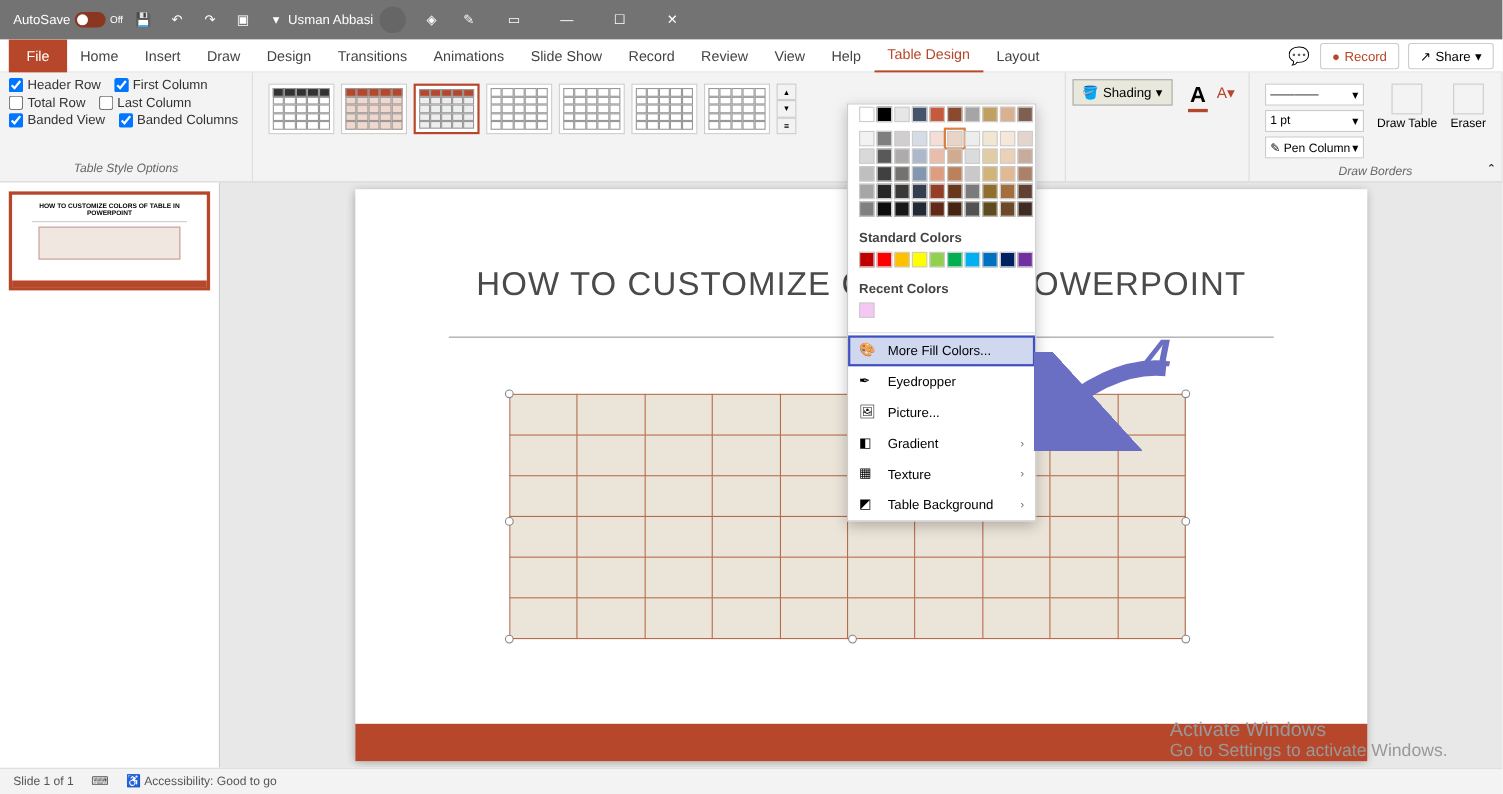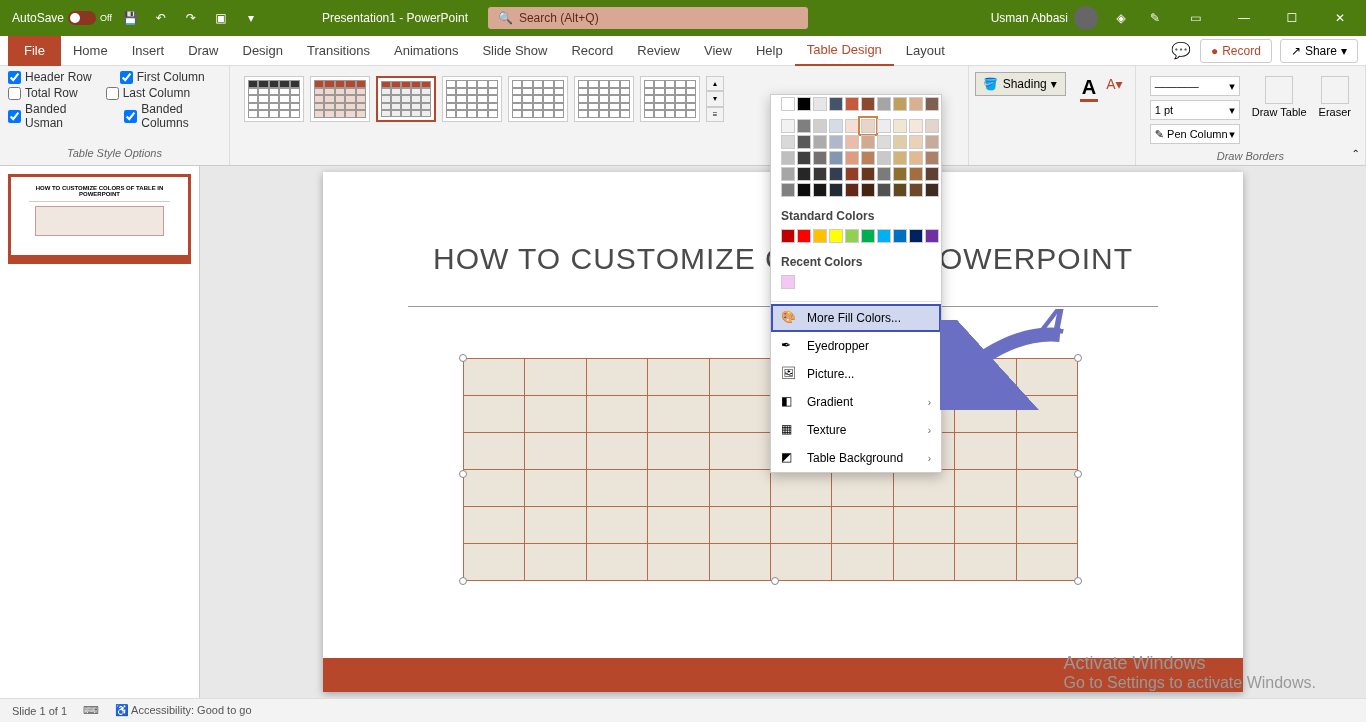--- a/index.html
+++ b/index.html
@@ -1,19 +1,19 @@
 <!DOCTYPE html>
 <html><head>
 <meta charset="utf-8">
 <style>
 * { margin: 0; padding: 0; box-sizing: border-box; font-family: 'Segoe UI', sans-serif; }
 body { width: 1366px; height: 722px; overflow: hidden; background: #fff; position: relative; }
 
 
-.titlebar { height: 36px; background: #4d7c0f; display: flex; align-items: center; color: #fff; font-size: 12px; }
+.titlebar { height: 36px; background: #737373; display: flex; align-items: center; color: #fff; font-size: 12px; }
 .titlebar-left { display: flex; align-items: center; gap: 8px; padding-left: 12px; }
 .autosave { display: flex; align-items: center; gap: 4px; }
 .toggle { width: 28px; height: 14px; background: #8b3620; border-radius: 7px; position: relative; }
 .toggle::after { content: ''; position: absolute; width: 10px; height: 10px; background: #fff; border-radius: 50%; top: 2px; left: 2px; }
 .qat-btn { width: 22px; height: 22px; display: flex; align-items: center; justify-content: center; cursor: pointer; }
 .titlebar-center { flex: 1; display: flex; align-items: center; justify-content: flex-start; padding-left: 60px; gap: 20px; }
 .doc-title { font-size: 12px; }
 .search-box { background: #d9a894; padding: 4px 10px; border-radius: 3px; display: flex; align-items: center; gap: 6px; width: 320px; color: #5b2a1c; font-size: 12px; }
 .titlebar-right { display: flex; align-items: center; gap: 12px; padding-right: 8px; }
 .user-info { display: flex; align-items: center; gap: 6px; }
@@ -29,21 +29,21 @@
 .ribbon-btn { padding: 4px 10px; border: 1px solid #ccc; border-radius: 3px; font-size: 12px; display: flex; align-items: center; gap: 4px; cursor: pointer; }
 .record-btn { color: #b7472a; }
 
 
 .ribbon-content { height: 100px; background: #f3f3f3; display: flex; border-bottom: 1px solid #ccc; position: relative; }
 .ribbon-group { border-right: 1px solid #ddd; padding: 4px 8px; display: flex; flex-direction: column; justify-content: space-between; }
 .group-label { font-size: 11px; color: #666; text-align: center; padding-bottom: 2px; font-style: italic; }
 .style-options { display: flex; flex-direction: column; gap: 2px; }
 .chk { display: flex; align-items: center; gap: 4px; font-size: 12px; color: #333; }
 .chk input { width: 13px; height: 13px; }
-.chk-row { display: flex; gap: 28px; }
+.chk-row { display: flex; gap: 12px; }
 
 .table-styles { display: flex; gap: 6px; padding: 6px; }
 .style-thumb { width: 60px; height: 46px; border: 1px solid #ccc; background: #fff; cursor: pointer; position: relative; }
 .style-thumb.selected { border: 2px solid #b7472a; }
 .style-thumb-inner { position: absolute; inset: 3px; display: grid; grid-template-rows: repeat(5, 1fr); }
 .sr { display: grid; grid-template-columns: repeat(5, 1fr); }
 .sr div { border: 0.5px solid #999; }
 .t1 .sr:first-child div { background: #333; }
 .t2 .sr:first-child div { background: #b7472a; }
 .t2 .sr div { background: #f0d8ce; }
@@ -121,27 +121,20 @@
     <div class="autosave">
       <span>AutoSave</span>
       <div class="toggle"></div>
       <span style="font-size:9px">Off</span>
     </div>
     <div class="qat-btn">💾</div>
     <div class="qat-btn">↶</div>
     <div class="qat-btn">↷</div>
     <div class="qat-btn">▣</div>
     <div class="qat-btn">▾</div>
-  </div>
-  <div class="titlebar-center">
-    <span class="doc-title">Presentation1 - PowerPoint</span>
-    <div class="search-box">
-      <span>🔍</span>
-      <span>Search (Alt+Q)</span>
-    </div>
   </div>
   <div class="titlebar-right">
     <div class="user-info">
       <span>Usman Abbasi</span>
       <div class="avatar"></div>
     </div>
     <div class="qat-btn">◈</div>
     <div class="qat-btn">✎</div>
     <div class="win-btn">▭</div>
     <div class="win-btn">—</div>
@@ -191,21 +184,21 @@
             <span>Total Row</span>
           </label>
         <label class="chk">
             <input type="checkbox" style="">
             <span>Last Column</span>
           </label>
       </div>
       <div class="chk-row">
         <label class="chk">
             <input type="checkbox" checked="" style="">
-            <span>Banded Usman</span>
+            <span>Banded View</span>
           </label>
         <label class="chk">
             <input type="checkbox" checked="" style="">
             <span>Banded Columns</span>
           </label>
       </div>
     </div>
     <div class="group-label">Table Style Options</div>
   </div>
 

